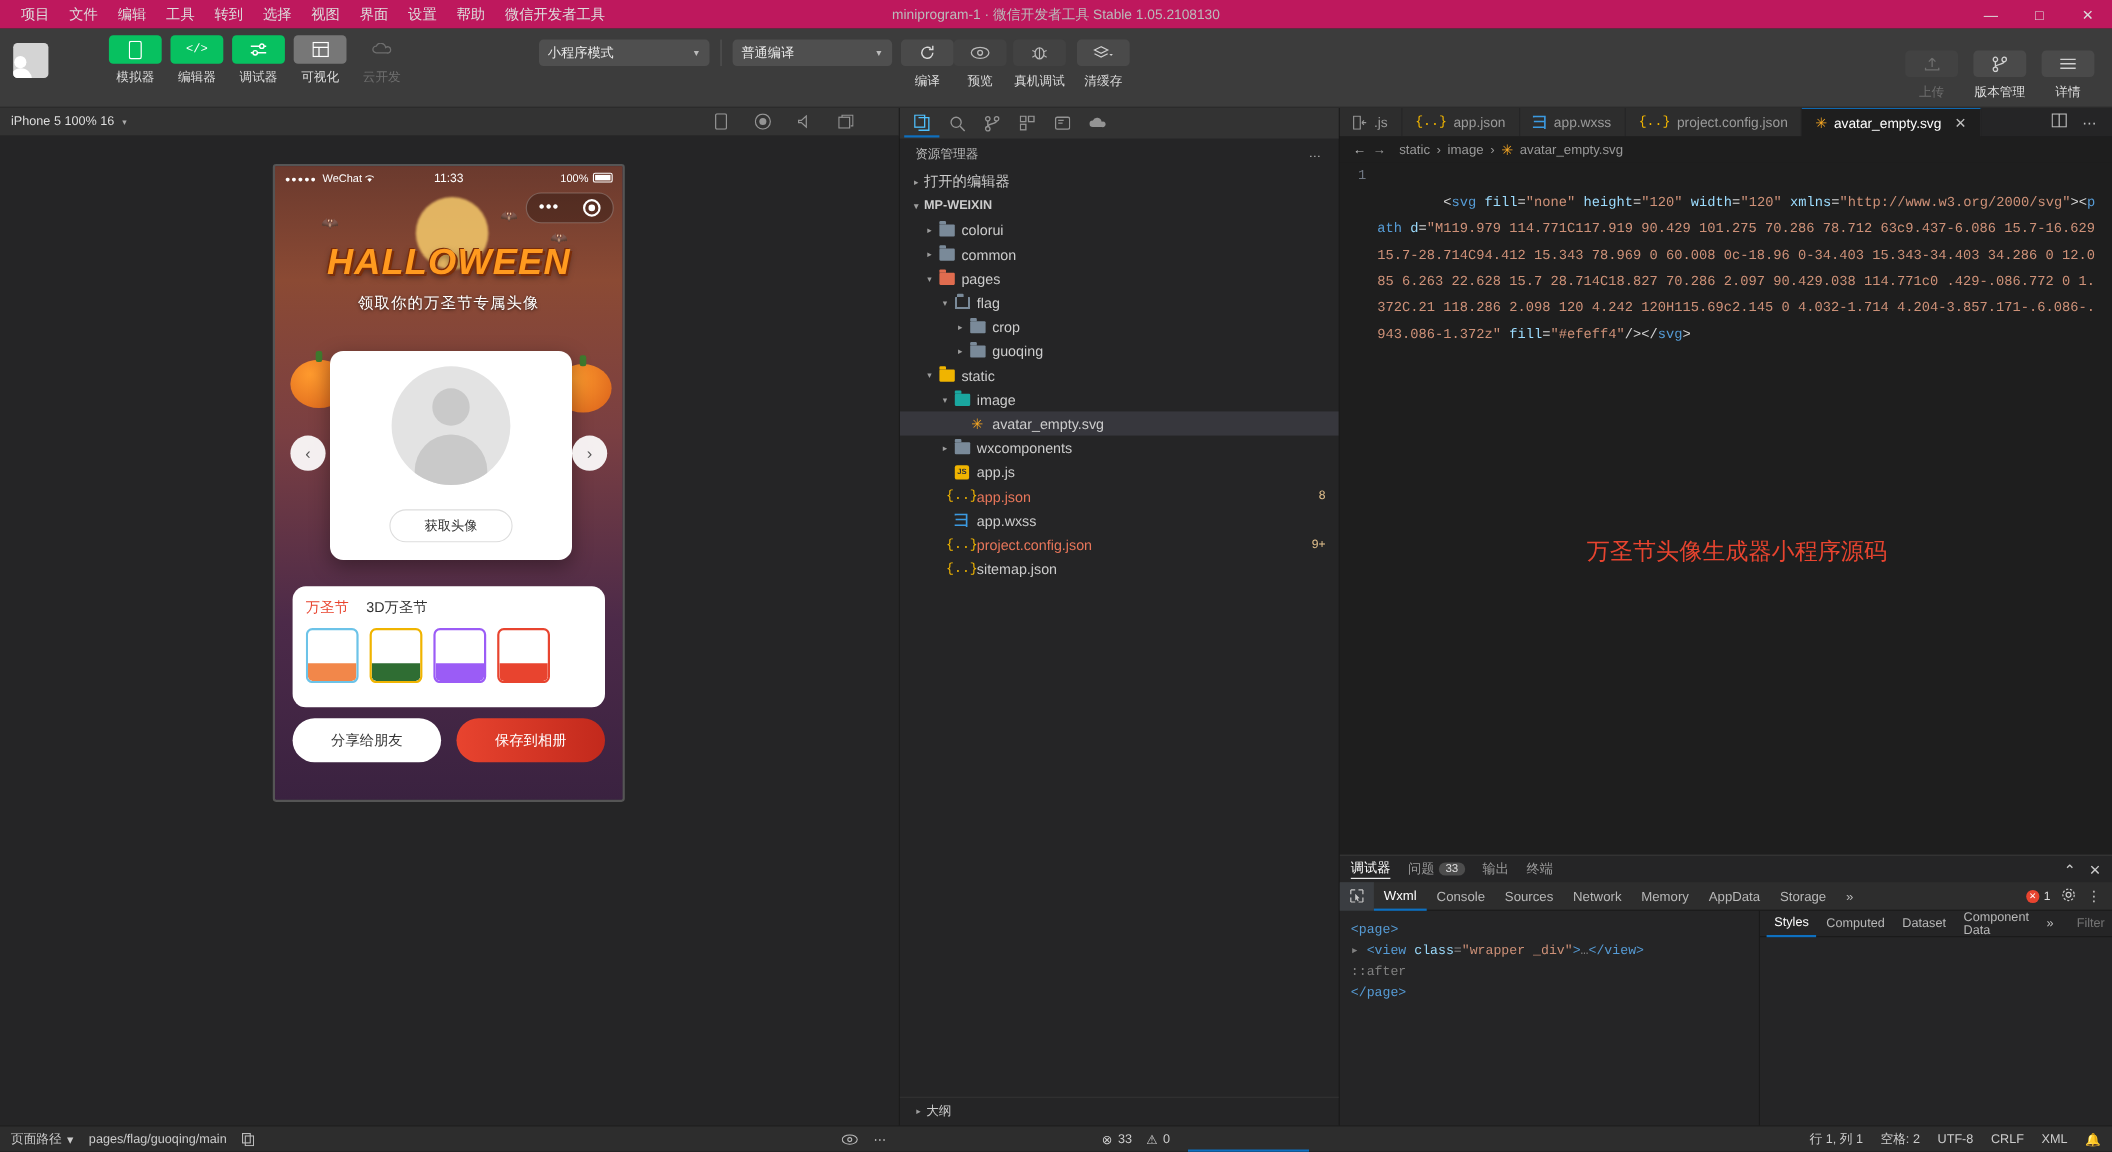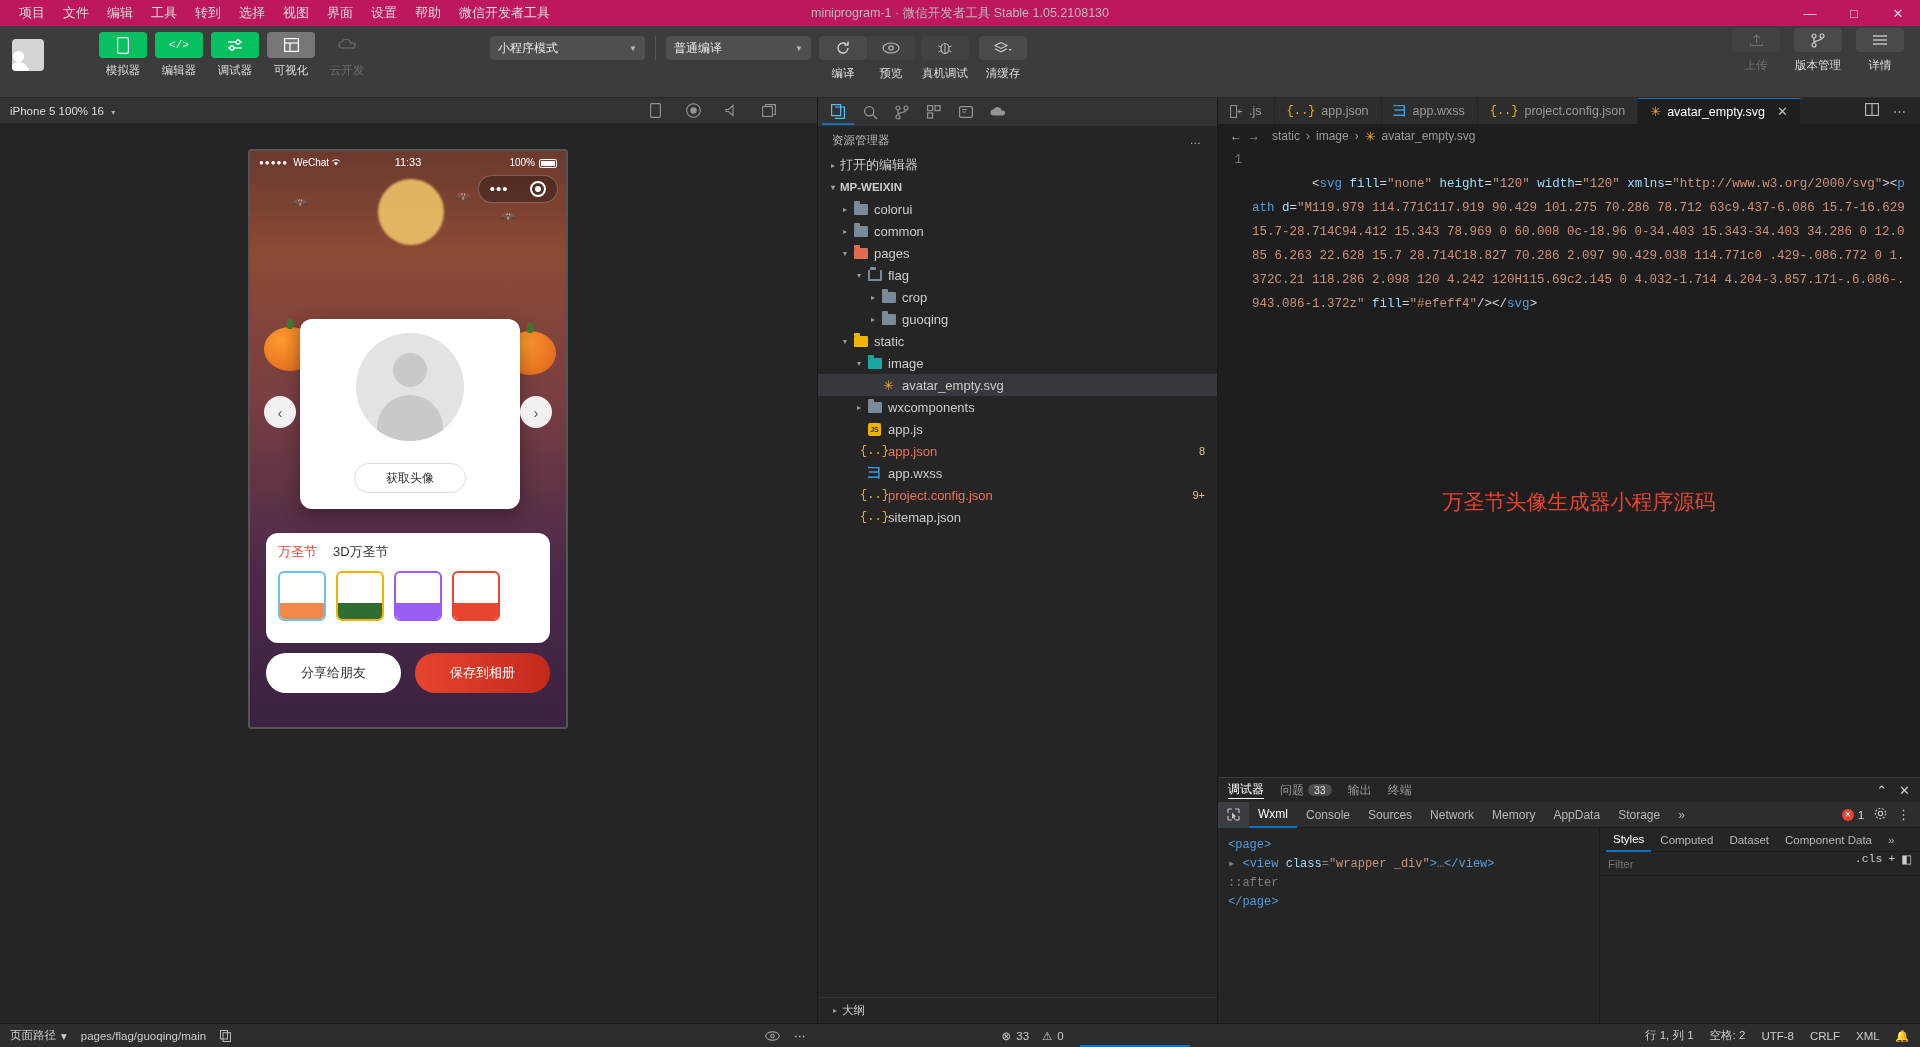--- a/index.html
+++ b/index.html
@@ -31,21 +31,21 @@
 
   .center-group{ position:absolute; left:490px; top:10px; display:flex; align-items:flex-start; }
   .select{ height:24px; min-width:145px; background:#4f4f4f; border-radius:4px; display:flex; align-items:center; padding:0 8px; font-size:12px; color:#e8e8e8; position:relative; }
   .select .caret{ margin-left:auto; font-size:8px; color:#bbb; }
   .vsep{ width:1px; height:24px; background:#575757; margin:0 10px; }
   .act-btn{ width:48px; display:flex; flex-direction:column; align-items:center; }
   .act-ico{ width:48px; height:24px; border-radius:4px; display:flex; align-items:center; justify-content:center; background:#4a4a4a; }
   .act-ico.flat{ background:#424242; }
   .act-lbl{ margin-top:6px; font-size:11.5px; color:#ddd; }
 
-  .right-group{ position:absolute; right:14px; top:2px; display:flex; gap:6px; }
+  .right-group{ position:absolute; right:14px; top:20px; display:flex; gap:6px; }
   .r-btn{ width:52px; display:flex; flex-direction:column; align-items:center; }
   .r-ico{ width:48px; height:24px; border-radius:4px; display:flex; align-items:center; justify-content:center; background:#4a4a4a; }
   .r-ico.dim{ background:#424242; }
   .r-lbl{ margin-top:6px; font-size:11.5px; color:#ddd; white-space:nowrap; }
   .r-lbl.dim{ color:#6e6e6e; }
 
   
   .main{ display:flex; height:calc(1047px - 26px - 72px - 24px); }
 
   
@@ -56,21 +56,21 @@
   .sim-icons{ margin-left:auto; display:flex; gap:22px; padding-right:30px; }
   .sim-ico{ width:16px;height:16px; opacity:.65; display:flex;align-items:center;justify-content:center; }
   .sim-stage{ flex:1; background:#252526; position:relative; }
 
   .phone{ position:absolute; left:248px; top:25px; width:320px; height:580px; background:#2b1b33; border:2px solid #555; border-radius:3px; overflow:hidden;
           background-image: linear-gradient(180deg,#6b3a2e 0%, #8b4a34 18%, #7a3f42 42%, #4c2a49 72%, #3a2240 100%); }
   .ph-status{ height:22px; display:flex; align-items:center; padding:0 9px; font-size:10.5px; color:#fff; }
   .ph-dots{ letter-spacing:1px; font-size:8px; }
   .ph-carrier{ margin-left:5px; font-size:10px;}
   .ph-time{ position:absolute; left:50%; transform:translateX(-50%); font-size:11px; }
-  .ph-right{ margin-left:auto; display:flex; align-items:flex-end; gap:4px; font-size:10px; }
+  .ph-right{ margin-left:auto; display:flex; align-items:flex-start; gap:4px; font-size:10px; }
   .batt{ width:18px;height:9px;border:1px solid #fff;border-radius:2px; position:relative;}
   .batt::after{content:"";position:absolute;left:1px;top:1px;bottom:1px;right:1px;background:#fff;}
 
   .capsule{ position:absolute; right:8px; top:24px; width:80px; height:28px; border-radius:14px; background:rgba(0,0,0,.28); border:1px solid rgba(255,255,255,.25); display:flex; align-items:center; justify-content:space-around; }
   .cap-dots{ color:#fff; font-size:15px; letter-spacing:1px; line-height:10px;}
   .cap-circle{ width:16px;height:16px;border-radius:50%;border:2px solid #fff; display:flex;align-items:center;justify-content:center;}
   .cap-circle i{ width:6px;height:6px;border-radius:50%;background:#fff; display:block;}
 
   .moon{ position:absolute; left:128px; top:28px; width:66px;height:66px;border-radius:50%; background:#f5c96b; opacity:.85; filter:blur(1px);}
   .bat{ position:absolute; color:#1d0f1a; font-size:13px; }
@@ -157,21 +157,21 @@
   .dbg-hdr .sp{ margin-left:auto; display:flex; gap:12px; align-items:center; color:#ccc; }
   .dt-bar{ height:26px; background:#2d2d2d; display:flex; align-items:center; border-bottom:1px solid #1a1a1a; }
   .dt{ font-size:12px; color:#b8b8b8; padding:0 9px; height:26px; display:flex; align-items:center;}
   .dt.active{ color:#fff; border-bottom:2px solid #0e70c0; }
   .dt-right{ margin-left:auto; display:flex; align-items:center; gap:10px; padding:0 10px; }
   .err-pill{ display:flex; align-items:center; gap:4px; font-size:11px; color:#ddd; }
   .err-dot{ width:12px;height:12px;border-radius:50%;background:#e8442f; color:#fff; font-size:8px; display:flex;align-items:center;justify-content:center;}
   .dbg-body{ flex:1; display:flex; min-height:0; }
   .wxml{ flex:1; padding:8px 10px; font-family:"Liberation Mono", monospace; font-size:12px; line-height:19px; color:#9cdcfe; border-right:1px solid #1a1a1a; overflow:hidden;}
   .wx-tag{ color:#569cd6;} .wx-attr{color:#9cdcfe;} .wx-str{color:#ce9178;} .wx-pun{color:#808080;}
-  .styles{ width:320px; display:flex; flex-direction:column; }
+  .styles{ width:320px; display:flex; flex-direction:row; }
   .st-tabs{ height:24px; display:flex; align-items:center; gap:2px; padding:0 6px; border-bottom:1px solid #1a1a1a;}
   .st-tab{ font-size:11.5px; color:#b8b8b8; padding:0 7px; height:24px; display:flex; align-items:center;}
   .st-tab.active{ color:#fff; border-bottom:2px solid #0e70c0;}
   .st-filter{ height:24px; display:flex; padding:0 8px; gap:6px; border-bottom:1px solid #1a1a1a; font-size:11.5px; color:#8a8a8a;}
   .st-filter .cls{ margin-left:auto; color:#ccc; font-family:"Liberation Mono", monospace;}
   .st-empty{ flex:1; display:flex; align-items:flex-start; justify-content:center; padding-top:16px; font-size:11.5px; color:#8a8a8a; font-style:italic;}
 
   
   .status{ height:24px; background:#2d2d2d; display:flex; align-items:center; font-size:11.5px; color:#ccc; padding:0 10px; border-top:1px solid #1a1a1a; }
   .st-item{ margin-right:14px; display:flex; align-items:center; gap:5px; }
@@ -400,20 +400,24 @@
           </span>
         </div>
 
         <div class="capsule">
           <span class="cap-dots">•••</span>
           <span class="cap-circle">
               <i></i>
             </span>
         </div>
 
+        <div class="hw-title">
+          <div class="hw-text">HALLOWEEN</div>
+          <div class="hw-sub">领取你的万圣节专属头像</div>
+        </div>
 
         <div class="avatar-card">
           <div class="av-circle">
             <div class="av-head"></div>
               <div class="av-body"></div>
           </div>
           <div class="get-avatar">获取头像</div>
         </div>
 
         <div class="arrow-btn arrow-l">‹</div>

